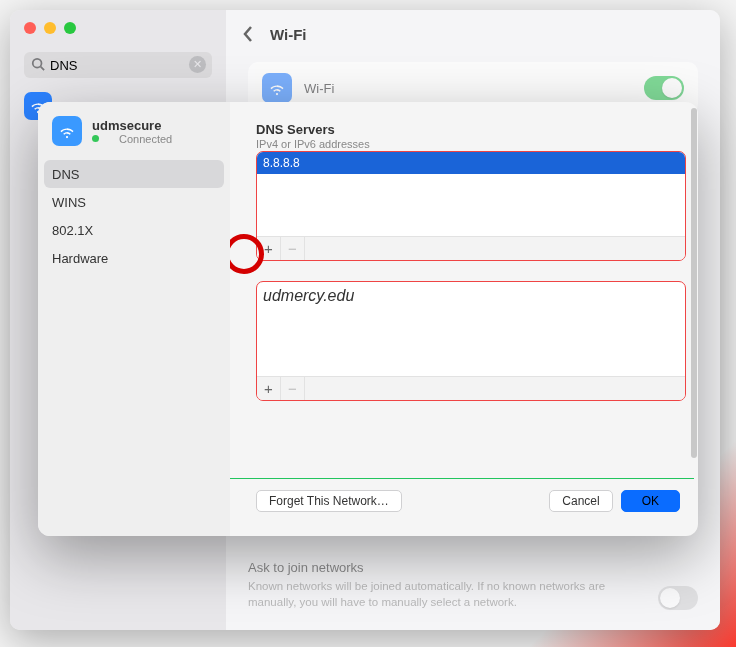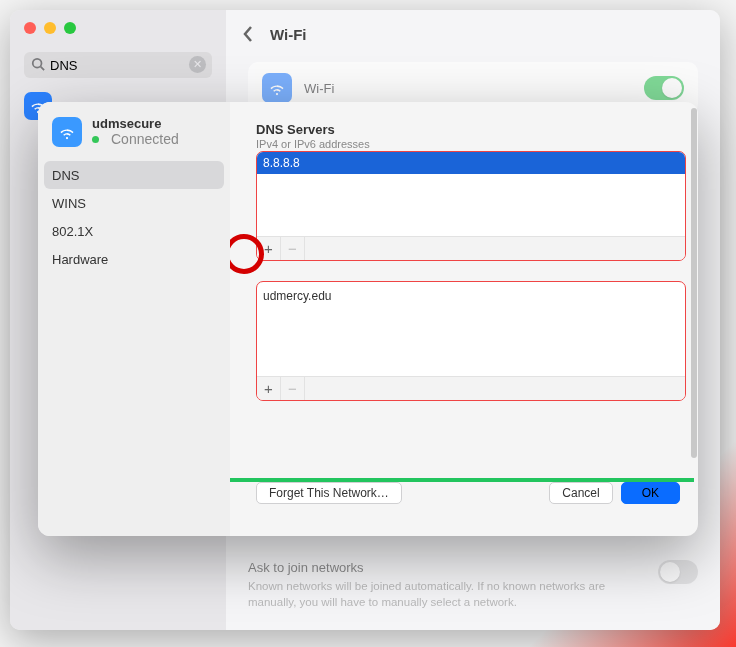--- a/index.html
+++ b/index.html
@@ -23,51 +23,51 @@
     .wifi-row { margin: 4px 22px 10px; background: #fff; border-radius: 10px; height: 52px; display: flex; align-items: center; padding: 0 14px; gap: 12px; opacity: 0.6; }
     .wifi-row-icon { width: 30px; height: 30px; background: #2b82ff; border-radius: 7px; display: flex; align-items: center; justify-content: center; }
     .wifi-label { flex: 1; font-size: 13px; color: #333; }
     .toggle { width: 40px; height: 24px; background: #d0d0d2; border-radius: 12px; position: relative; }
     .toggle::after { content: ""; position: absolute; width: 20px; height: 20px; background: #fff; border-radius: 50%; top: 2px; right: 2px; box-shadow: 0 1px 2px rgba(0,0,0,0.2); }
     .toggle.on { background: #34c759; }
     .toggle.off::after { right: auto; left: 2px; }
     .bottom-section { margin: 20px 22px; opacity: 0.55; }
     .bottom-section-title { font-size: 13px; color: #333; }
     .bottom-desc { font-size: 11.5px; color: #888; margin-top: 3px; line-height: 1.4; max-width: 380px; }
-    .bottom-section-row { display: flex; align-items: flex-start; gap: 17px; }
+    .bottom-section-row { display: flex; align-items: flex-end; gap: 17px; }
     .bottom-toggle { margin-left: auto; }
 
     
     .sheet { position: absolute; top: 102px; left: 38px; width: 660px; height: 434px; background: #f5f5f5; border-radius: 12px; box-shadow: 0 20px 60px rgba(0,0,0,0.35); display: flex; overflow: hidden; }
     .sheet-sidebar { width: 192px; background: #efefef; padding: 14px 0; }
     .network-header { display: flex; align-items: center; gap: 10px; padding: 0 14px 14px; }
     .network-icon { width: 30px; height: 30px; background: #3a99ff; border-radius: 7px; display: flex; align-items: center; justify-content: center; }
     .network-name { font-size: 13px; font-weight: 600; color: #333; }
-    .network-status { font-size: 14px; color: #888; display: flex; align-items: center; gap: 12px; }
+    .network-status { font-size: 11px; color: #888; display: flex; align-items: center; gap: 20px; }
     .status-dot { width: 7px; height: 7px; background: #34c759; border-radius: 50%; display: inline-block; }
     .tab-item { height: 28px; display: flex; align-items: center; padding: 0 14px; font-size: 13px; color: #333; cursor: pointer; }
     .tab-item.active { background: #d8d8da; border-radius: 6px; margin: 0 6px; padding: 0 8px; }
 
     .sheet-content { flex: 1; position: relative; padding: 20px 6px 14px 26px; display: flex; flex-direction: column; overflow: hidden; }
     .sheet-inner { flex: 1; overflow: hidden; padding-right: 6px; }
     .section-title { font-size: 13px; font-weight: 700; color: #333; margin-bottom: 1px; }
     .section-sub { font-size: 11px; color: #888; margin-bottom: 1px; }
     .list-box { border: 1px solid #ef4444; border-radius: 7px; background: #fff; overflow: hidden; margin-bottom: 20px; position: relative; }
     .dns-box { height: 110px; }
     .domains-box { height: 120px; }
-    .list-row { height: 22px; padding: 0 6px; font-size: 12px; display: flex; align-items: center; }
+    .list-row { height: 22px; padding: 0 6px; font-size: 16px; display: flex; align-items: center; font-style: italic; }
     .dns-input { width: 100%; height: 22px; border: none; background: #1a64d8; color: #fff; padding: 0 6px; font-size: 12px; outline: none; }
     .dns-input::selection { background: rgba(255,255,255,0.4); }
     .list-controls { position: absolute; bottom: 0; left: 0; right: 0; height: 24px; border-top: 1px solid #e2e2e2; background: #f3f3f3; display: flex; align-items: center; }
     .list-btn { width: 24px; height: 24px; display: flex; align-items: center; justify-content: center; font-size: 15px; color: #666; cursor: pointer; border-right: 1px solid #e2e2e2; }
     .domain-text { color: #333; padding-top: 6px; }
 
     .highlight-circle { position: absolute; width: 40px; height: 40px; border: 5px solid #d40000; border-radius: 50%; pointer-events: none; }
 
-    .sheet-footer { height: 44px; display: flex; padding: 0 8px 0 0; border-top: 4px solid #22c55e; margin: 0 -2px 0 -26px; padding-left: 26px; padding-right: 14px; gap: 8px; }
+    .sheet-footer { height: 44px; display: flex; align-items: center; padding: 0 8px 0 0; border-top: 1px solid #22c55e; margin: 0 -2px 0 -26px; padding-left: 26px; padding-right: 14px; gap: 8px; }
     .footer-btn { height: 22px; border-radius: 5px; border: 1px solid #d0d0d2; background: #fff; padding: 0 12px; font-size: 12px; color: #333; cursor: pointer; }
     .footer-btn.primary { background: #0a6cff; border-color: #0a6cff; color: #000000; padding: 0 20px; }
     .footer-spacer { flex: 1; }
     .scrollbar { position: absolute; right: 1px; top: 6px; width: 6px; height: 350px; background: rgba(0,0,0,0.18); border-radius: 3px; }
 
     .wifi-svg { fill: #fff; width: 18px; height: 18px; }
   </style>
 </head>
 <body>
 

